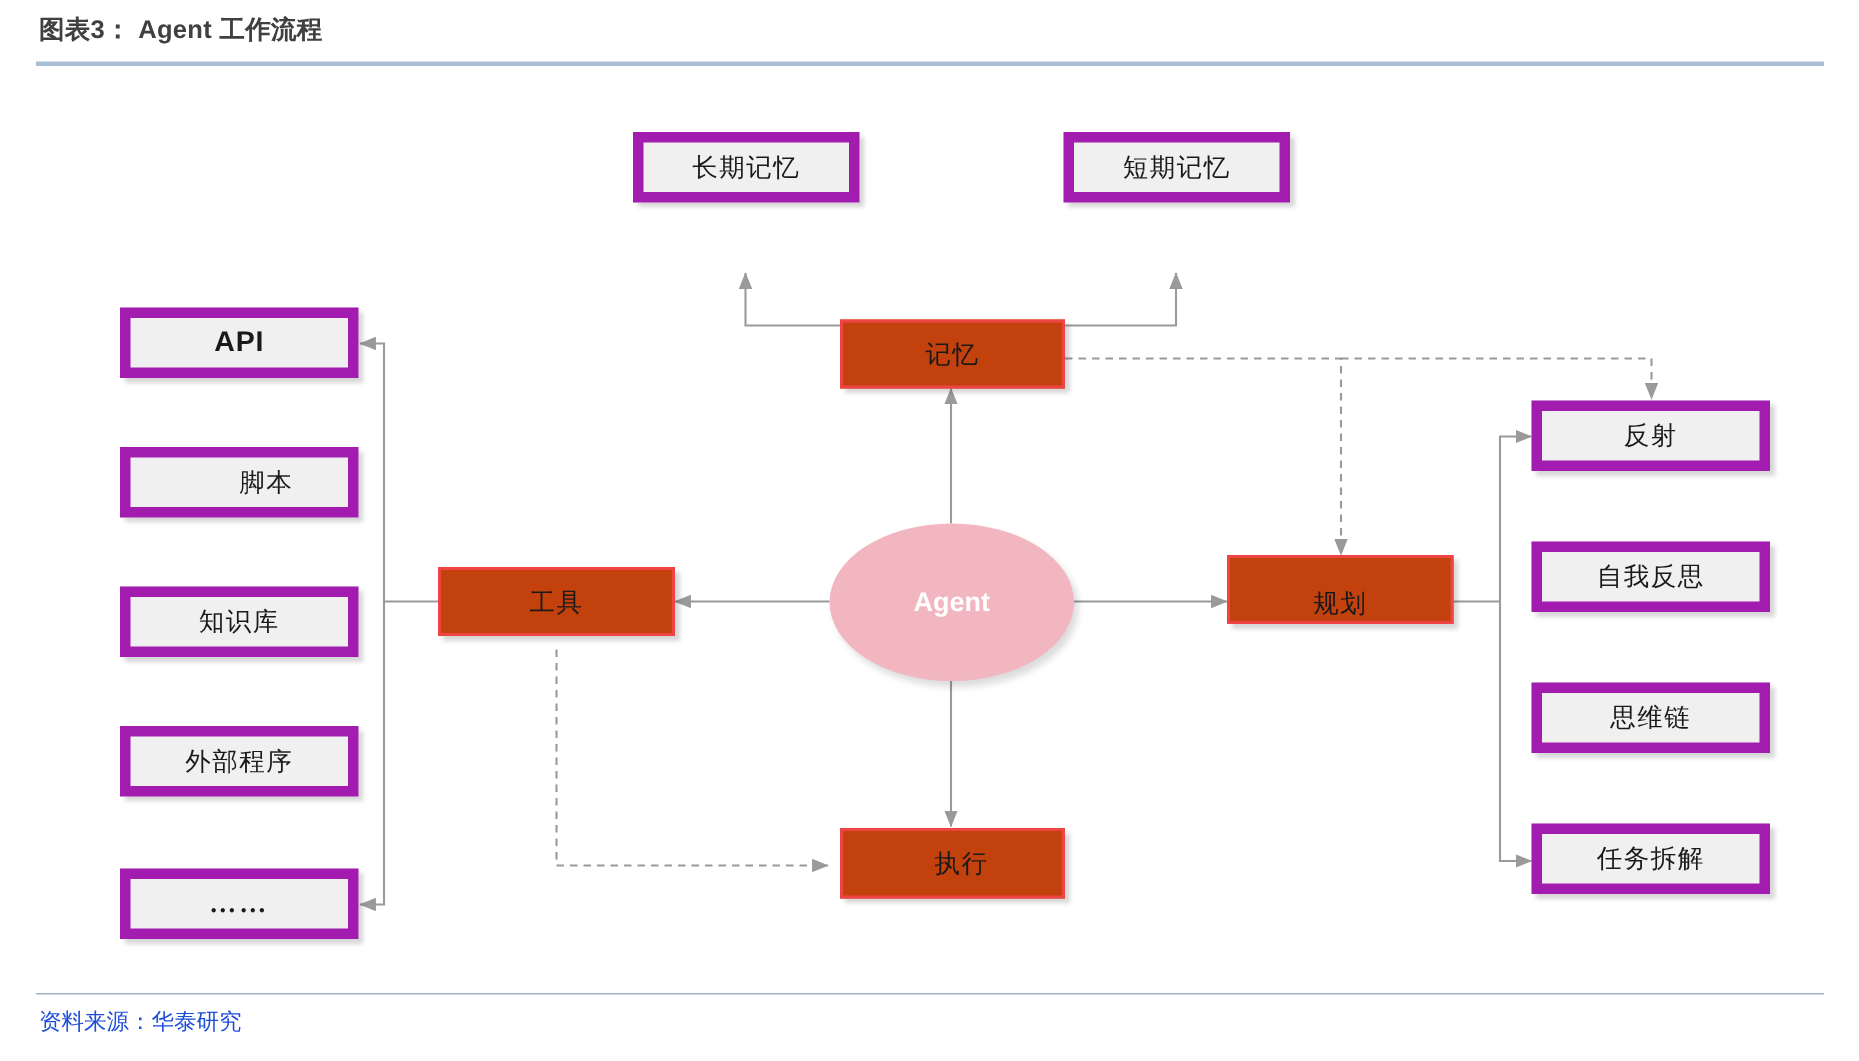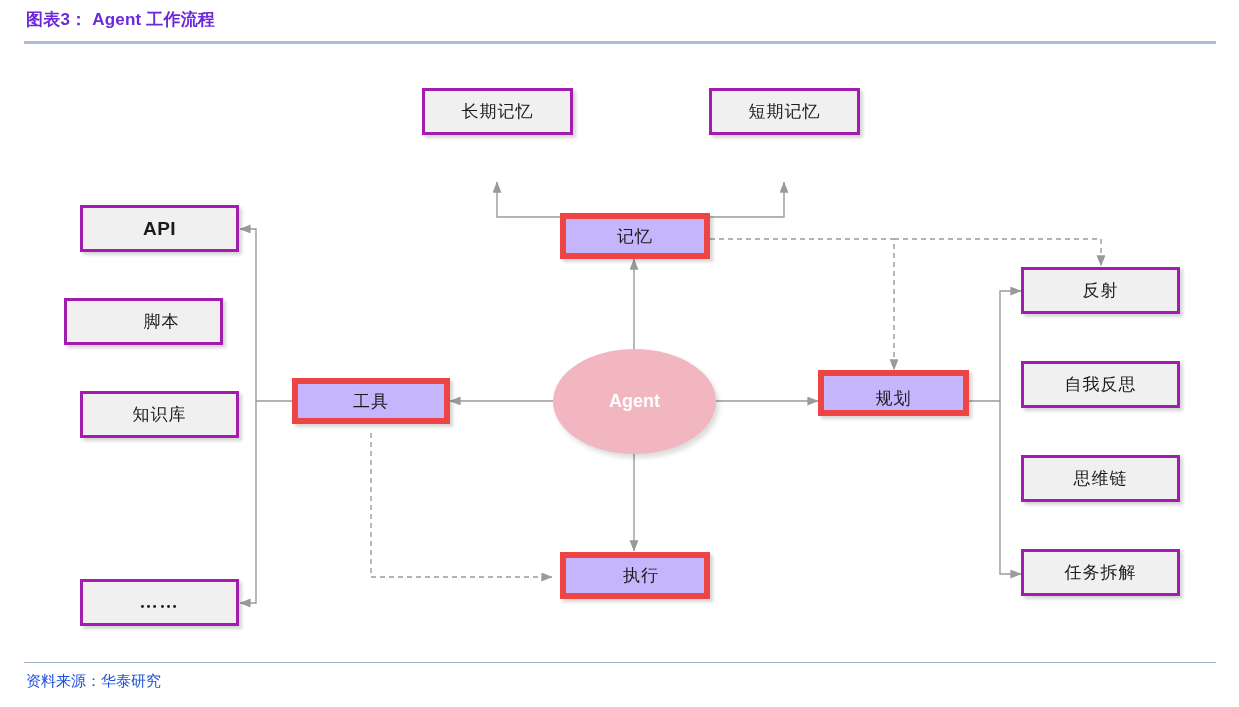--- a/index.html
+++ b/index.html
@@ -23,21 +23,21 @@
     width: 1239px;
     height: 44px;
   }
   #figure-title {
     position: absolute;
     left: 26px;
     top: 8px;
     font-family: "Liberation Sans", "DejaVu Sans", sans-serif;
     font-size: 17px;
     font-weight: bold;
-    color: #6d28d9;
+    color: #404040;
     white-space: nowrap;
     letter-spacing: 0.2px;
   }
   #title-rule {
     position: absolute;
     left: 24px;
     top: 41px;
     width: 1192px;
     height: 3px;
     background: #a9bed4;
@@ -85,25 +85,25 @@
     align-items: center;
     justify-content: center;
     font-size: 17px;
     color: #1a1a1a;
     letter-spacing: 1px;
     box-shadow: 3px 3px 3px rgba(0,0,0,0.16);
     z-index: 2;
   }
   .node-gray {
     background: #f0f0f0;
-    border: 3px solid #a21caf;
+    border: 7px solid #a21caf;
   }
   .node-blue {
-    background: #c4b5fd;
-    border: 6px solid #ef4444;
+    background: #c2410c;
+    border: 2px solid #ef4444;
   }
   .node-api {
     font-family: "Liberation Sans", "DejaVu Sans", sans-serif;
     font-weight: bold;
     font-size: 19px;
     letter-spacing: 0.5px;
   }
   .node-dots {
     font-weight: bold;
     letter-spacing: 2px;
@@ -185,28 +185,31 @@
   </div>
 
   <div class="node node-blue" style="left:560px; top:169px; width:150px; height:46px;">
     <span>记忆</span>
   </div>
 
   <div class="node node-gray node-api" style="left:80px; top:161px; width:159px; height:47px;">
     <span>API</span>
   </div>
 
-  <div class="node node-gray" style="left:64px; top:254px; width:159px; height:47px;padding-left:36px;">
+  <div class="node node-gray" style="left:80px; top:254px; width:159px; height:47px;padding-left:36px;">
     <span>脚本</span>
   </div>
 
   <div class="node node-gray" style="left:80px; top:347px; width:159px; height:47px;">
     <span>知识库</span>
   </div>
 
+  <div class="node node-gray" style="left:80px; top:440px; width:159px; height:47px;">
+    <span>外部程序</span>
+  </div>
 
   <div class="node node-gray node-dots" style="left:80px; top:535px; width:159px; height:47px;">
     <span>……</span>
   </div>
 
   <div class="node node-blue" style="left:292px; top:334px; width:158px; height:46px;">
     <span>工具</span>
   </div>
 
   <div class="node node-blue" style="left:818px; top:326px; width:151px; height:46px;align-items:flex-end;">

